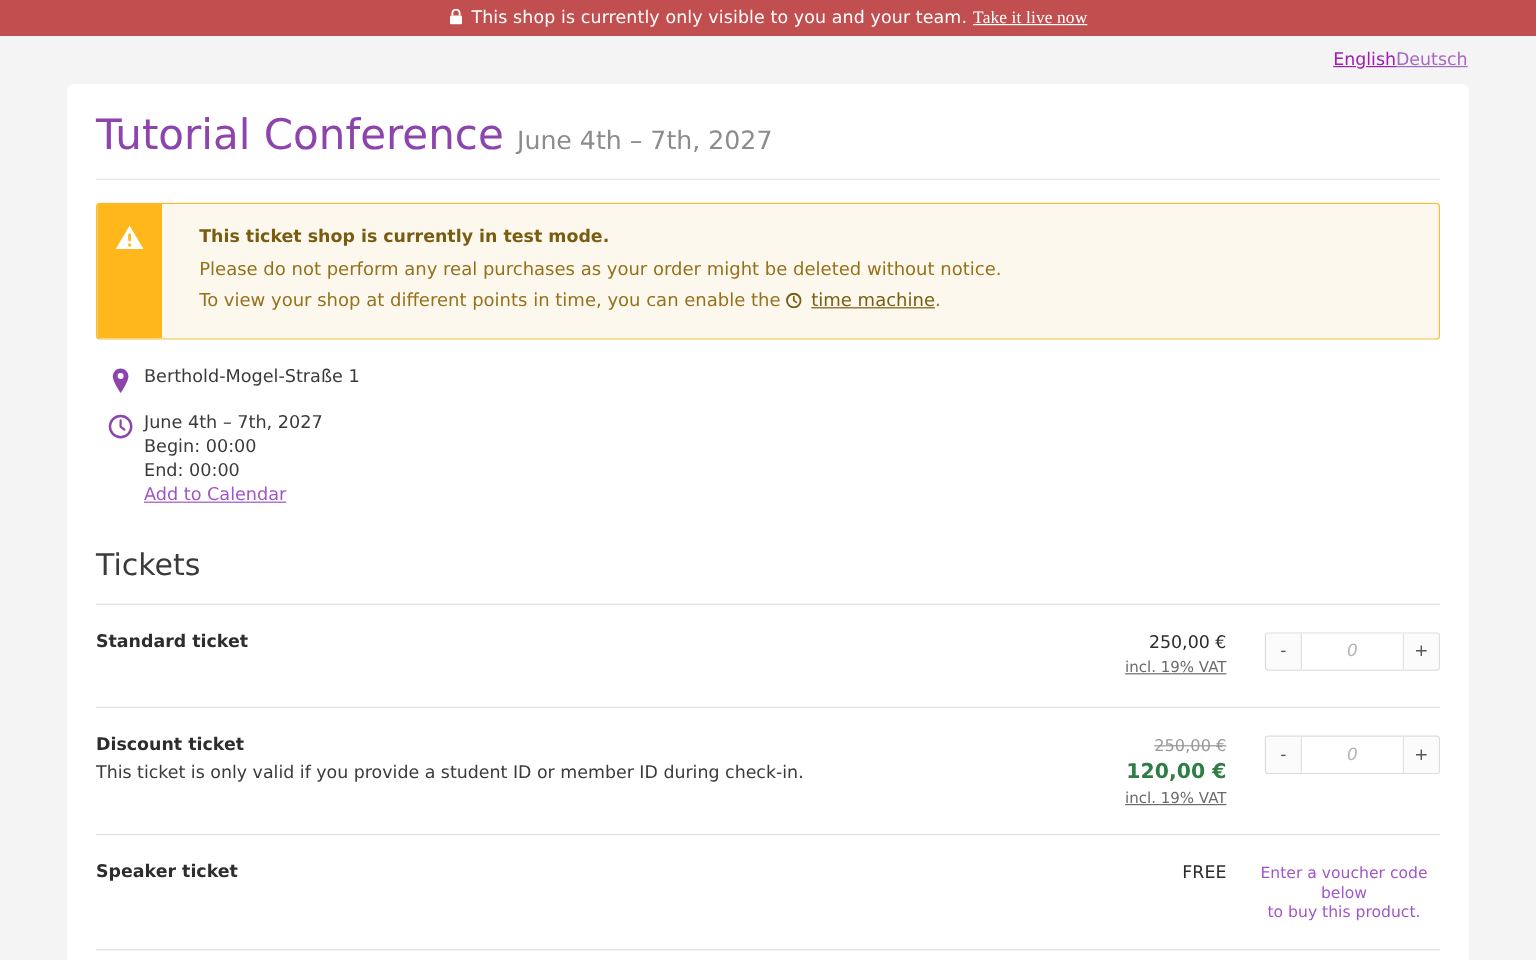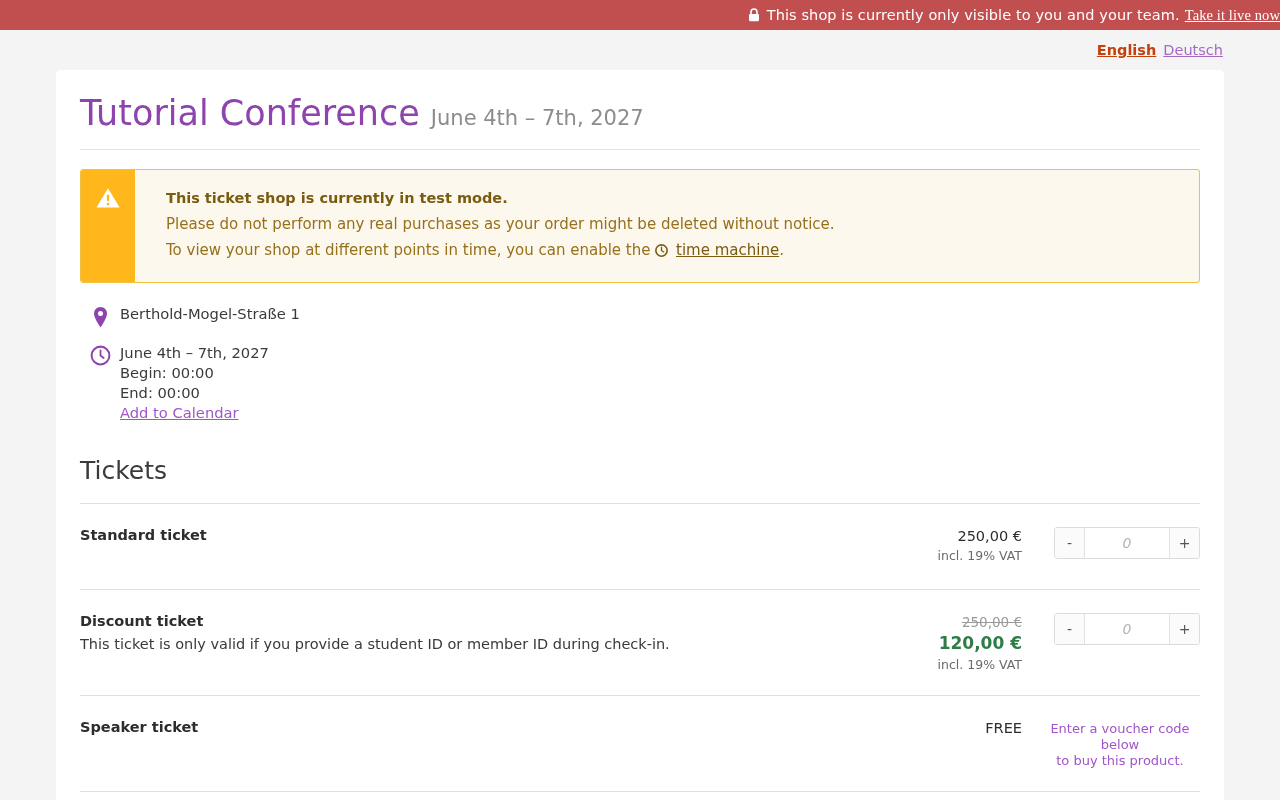--- a/index.html
+++ b/index.html
@@ -17,21 +17,21 @@
     -webkit-font-smoothing: antialiased;
   }
 
   
   .top-banner {
     height: 30px;
     background: #c14f4f;
     color: #ffffff;
     display: flex;
     align-items: center;
-    justify-content: flex-end;
+    justify-content: center;
     font-size: 14.5px;
     letter-spacing: 0.1px;
   }
   .top-banner .lock-icon {
     display: inline-block;
     margin-right: 7px;
     position: relative;
     top: 1px;
   }
   .top-banner .banner-text { white-space: nowrap; }
@@ -46,23 +46,22 @@
   
   .lang-bar {
     height: 40px;
     padding-right: 57px;
     display: flex;
     align-items: center;
     justify-content: flex-end;
     font-size: 14.5px;
   }
   .lang-active {
-    color: #c2410c;
-    font-weight: bold;
-    margin-right: 7px;
+    color: #a21caf;
+    font-weight: normal;
     cursor: pointer;
   }
   .lang-other {
     color: #a569c4;
     cursor: pointer;
   }
 
   
   .card {
     position: absolute;
@@ -214,20 +213,21 @@
     font-weight: bold;
     color: #2e7d45;
     line-height: 1.35;
     margin-top: 1px;
   }
   .price-vat {
     font-size: 12.5px;
     color: #6b6b6b;
     line-height: 1.4;
     margin-top: 1px;
+    text-decoration: underline;
   }
   .ticket-action {
     flex: 0 0 178px;
     display: flex;
     justify-content: flex-end;
     padding-top: 1px;
   }
 
   
   .qty {

